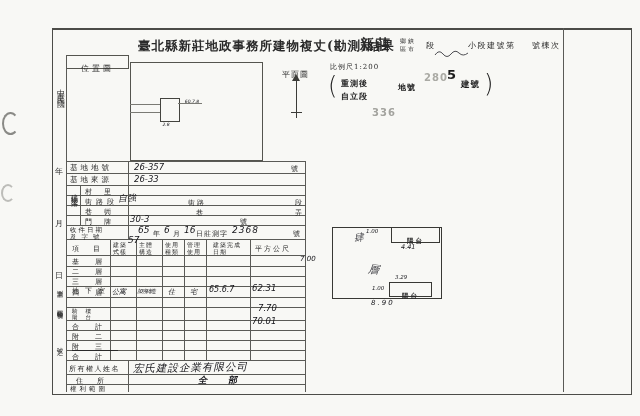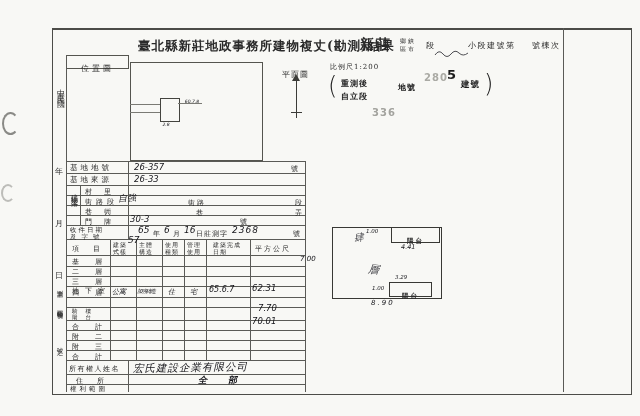--- a/index.html
+++ b/index.html
@@ -168,21 +168,21 @@
 
   <div class="abs pr" style="left:72px;top:257px;font-size:7px;letter-spacing:16px;">基層</div>
   <div class="abs pr" style="left:72px;top:267px;font-size:7px;letter-spacing:16px;">二層</div>
   <div class="abs pr" style="left:72px;top:277px;font-size:7px;letter-spacing:16px;">三層</div>
   <div class="abs pr" style="left:72px;top:288px;font-size:7px;letter-spacing:16px;">四層</div>
   <div class="abs pr" style="left:72px;top:286px;font-size:7px;letter-spacing:6px;">地下室</div>
   <div class="abs pr" style="left:72px;top:308px;font-size:5.5px;letter-spacing:8px;">騎樓</div>
   <div class="abs pr" style="left:72px;top:314px;font-size:5.5px;letter-spacing:8px;">陽台</div>
   <div class="abs pr" style="left:72px;top:322px;font-size:7px;letter-spacing:16px;">合計</div>
   <div class="abs pr" style="left:72px;top:332px;font-size:7px;letter-spacing:16px;">附二</div>
-  <div class="abs pr" style="left:72px;top:342px;font-size:7px;letter-spacing:16px;">附三</div>
+  <div class="abs pr" style="left:72px;top:342px;font-size:7px;letter-spacing:16px;text-decoration:underline;">附三</div>
   <div class="abs pr" style="left:72px;top:352px;font-size:7px;letter-spacing:16px;">合計</div>
 
   <div class="abs hd" style="left:112px;top:287px;font-size:7px;">公寓</div>
   <div class="abs hd" style="left:137px;top:288px;font-size:5.5px;letter-spacing:-1px;">加強磚造</div>
   <div class="abs hd" style="left:168px;top:287px;font-size:7px;">住</div>
   <div class="abs hd" style="left:190px;top:287px;font-size:7px;">宅</div>
   <div class="abs hd" style="left:209px;top:285px;font-size:8px;">65.6.7</div>
   <div class="abs hd" style="left:252px;top:283px;font-size:8.5px;">62.31</div>
   <div class="abs hd" style="left:258px;top:303px;font-size:8.5px;">7.70</div>
   <div class="abs hd" style="left:252px;top:316px;font-size:8.5px;">70.01</div>

